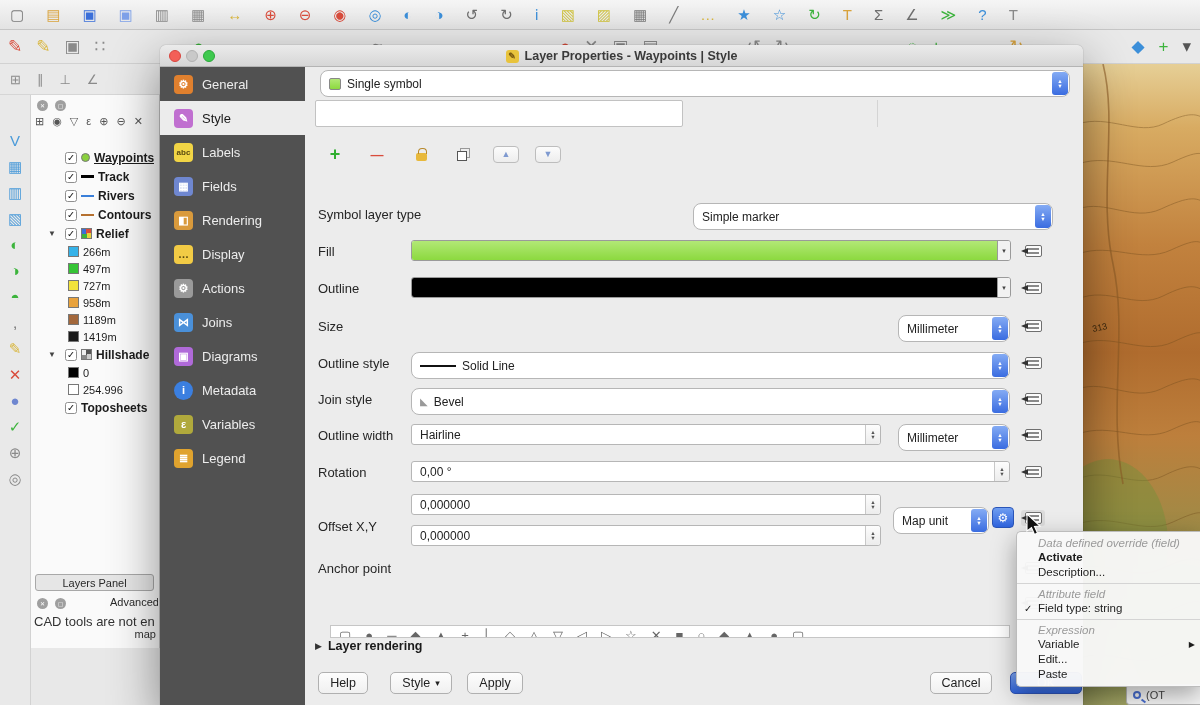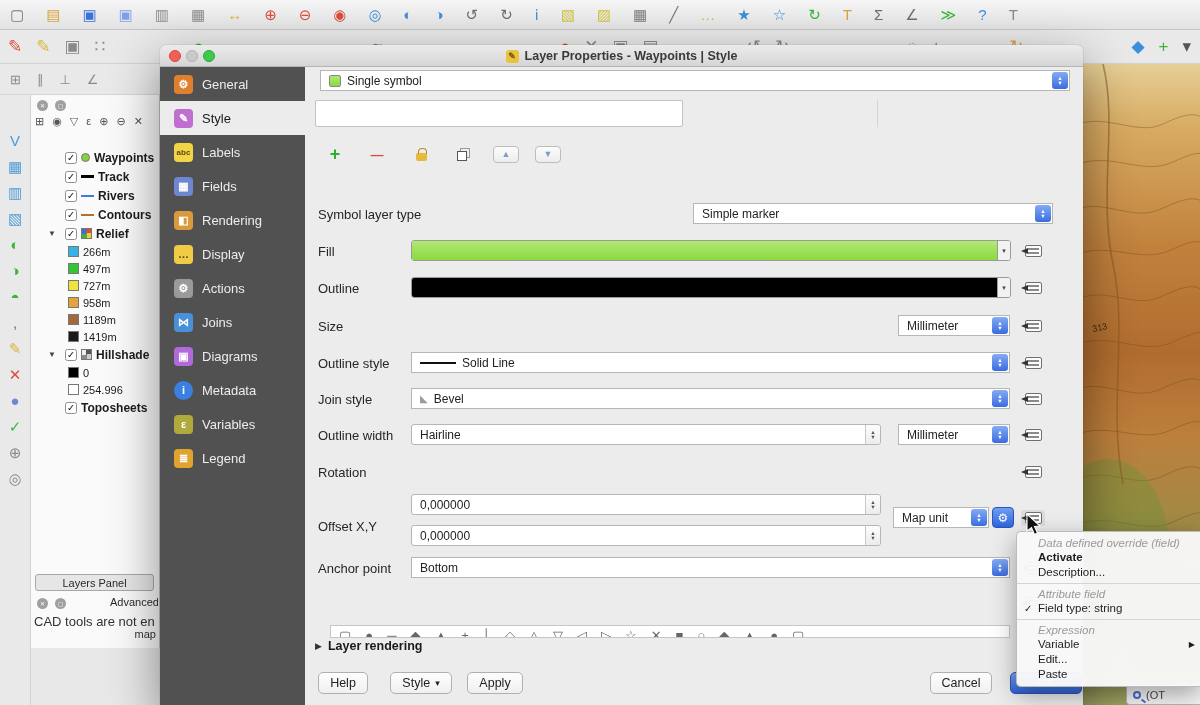--- a/index.html
+++ b/index.html
@@ -25,39 +25,39 @@
   .ltree{position:absolute;left:0;right:0}
   .tree-row{display:flex;align-items:center;gap:4px;padding-left:17px;overflow:hidden}
   .tr-main{height:19px}
   .tr-child{height:17px;padding-left:37px;font-size:11px}
   .expander{width:13px;font-size:8px;color:#444;flex:0 0 auto}
   .cbx{width:12px;height:12px;border:1px solid #8f8f8f;border-radius:2.5px;background:#fff;font-size:9.5px;line-height:10px;text-align:center;color:#1a1a1a;flex:0 0 auto}
   .sw-line{width:13px;flex:0 0 auto}
   .sw-fill{width:11px;height:11px;border:1px solid #777;flex:0 0 auto}
   .lay-label{white-space:nowrap;overflow:hidden;font-weight:bold;color:#1c1c1c}
   .tr-child .lay-label{font-weight:normal}
-  .selected .lay-label{}
+  .selected .lay-label{text-decoration:underline}
   .ptab{position:absolute;height:17px;background:#e6e6e6;border:1px solid #a8a8a8;border-radius:3px;font-size:11px;display:flex;align-items:center;justify-content:center;color:#2a2a2a}
   .adv-h{position:absolute;left:0;right:0;height:16px}
   .adv-t{position:absolute;right:1px;width:48px;overflow:hidden;white-space:nowrap;font-size:11px;color:#2a2a2a}
   .cadl1{position:absolute;left:3px;top:519px;width:124px;overflow:hidden;white-space:nowrap;font-size:13px;color:#333}
   .cadl2{position:absolute;right:3px;top:533px;font-size:11px;color:#333}
   
   .dialog{position:absolute;left:160px;top:45px;width:923px;height:660px;background:#ececec;border-radius:6px 6px 0 0;box-shadow:0 18px 50px rgba(0,0,0,.45),0 0 1px rgba(0,0,0,.5);z-index:10}
   .titlebar{position:absolute;left:0;top:0;right:0;height:22px;background:linear-gradient(#ebebeb,#d6d6d6);border-bottom:1px solid #b4b4b4;border-radius:6px 6px 0 0}
   .tl{position:absolute;top:5px;width:12px;height:12px;border-radius:50%}
   .title{position:absolute;left:0;right:0;top:0;height:22px;display:flex;align-items:center;justify-content:center;gap:6px;font-size:12.5px;font-weight:bold;color:#3a3a3a}
   .dlg-ic{width:13px;height:13px;background:#e8c33c;border-radius:3px;color:#7a5a10;font-size:9px;display:inline-flex;align-items:center;justify-content:center}
   .dmenu{position:absolute;left:0;top:22px;width:145px;bottom:0;background:#515151;overflow:hidden}
   .mrow{height:34px;display:flex;align-items:center;gap:9px;padding-left:14px;color:#ededed;font-size:13px;cursor:default}
   .mrow.sel{background:#ececec;color:#191919}
   .mi{width:19px;height:19px;border-radius:4px;display:flex;align-items:center;justify-content:center;font-size:11px;color:#fff;flex:0 0 auto;font-weight:bold}
   .dcontent{position:absolute;left:145px;top:22px;width:778px;bottom:0;background:#ececec}
   .lbl{position:absolute;font-size:13px;color:#262626;white-space:nowrap}
-  .combo{position:absolute;height:21px;background:#fff;border:1px solid #b6b6b6;border-radius:0;display:flex;align-items:center;gap:6px;padding:0 22px 0 8px;font-size:12px;overflow:hidden;white-space:nowrap}
+  .combo{position:absolute;height:27px;background:#fff;border:1px solid #b6b6b6;border-radius:8px;display:flex;align-items:center;gap:6px;padding:0 22px 0 8px;font-size:12px;overflow:hidden;white-space:nowrap}
   .stepper{position:absolute;right:1px;top:1px;bottom:1px;width:16px;border-radius:3px;background:linear-gradient(#84abf4,#3a6ce0);color:#fff;display:flex;flex-direction:column;align-items:center;justify-content:center;line-height:4.5px;font-size:5.5px}
   .spin{position:absolute;height:21px;background:#fff;border:1px solid #b6b6b6;border-radius:3px;display:flex;align-items:center;padding:0 20px 0 8px;font-size:12px;white-space:nowrap}
   .sparr{position:absolute;right:0;top:0;bottom:0;width:15px;border-left:1px solid #c8c8c8;display:flex;flex-direction:column;align-items:center;justify-content:center;color:#555;font-size:5.5px;line-height:4.5px;background:linear-gradient(#fdfdfd,#ececec);border-radius:0 3px 3px 0}
   .colorbar{position:absolute;height:21px;border:1px solid #9a9a9a;border-radius:3px;background:#fff;display:flex;overflow:hidden}
   .cb-main{flex:1}
   .cb-dd{width:13px;display:flex;align-items:center;justify-content:center;font-size:7px;color:#444;background:#f2f2f2;border-left:1px solid #9a9a9a}
   .ddbtn{position:absolute;width:24px;height:16px;display:flex;align-items:center;justify-content:center}
   .dd-ic{position:relative;width:17px;height:12px;border:1px solid #6f6f6f;border-radius:2px;background:#fcfcfc}
   .dd-ic::before{content:'';position:absolute;left:2px;right:2px;top:2px;height:2px;background:#8a8a8a;box-shadow:0 4px 0 #8a8a8a}
   .dd-ic::after{content:'';position:absolute;left:-8px;top:2px;border:3.5px solid transparent;border-right:7px solid #333}
@@ -485,20 +485,27 @@
         <span class="stepper">
             <span>▲</span>
             <span>▼</span>
           </span>
       </div>
       <div class="ddbtn" style="left:716px;top:360px">
           <span class="dd-ic"></span>
         </div>
 
       <div class="lbl" style="left:13px;top:398px">Rotation</div>
+      <div class="spin" style="left:106px;top:394px;width:599px">
+        <span>0,00 °</span>
+        <span class="sparr">
+            <span>▲</span>
+            <span>▼</span>
+          </span>
+      </div>
       <div class="ddbtn" style="left:716px;top:397px">
           <span class="dd-ic"></span>
         </div>
 
       <div class="lbl" style="left:13px;top:452px">Offset X,Y</div>
       <div class="spin" style="left:106px;top:427px;width:470px">
         <span>0,000000</span>
         <span class="sparr">
             <span>▲</span>
             <span>▼</span>
@@ -517,27 +524,20 @@
             <span>▲</span>
             <span>▼</span>
           </span>
       </div>
       <div class="wrench" style="left:687px;top:440px">⚙</div>
       <div class="ddbtn" style="left:716px;top:443px;background:#dcdcdc;border-radius:3px">
           <span class="dd-ic"></span>
         </div>
 
       <div class="lbl" style="left:13px;top:494px">Anchor point</div>
-      <div class="combo" style="left:106px;top:490px;width:599px">
-        <span>Bottom</span>
-        <span class="stepper">
-            <span>▲</span>
-            <span>▼</span>
-          </span>
-      </div>
       <div class="ddbtn" style="left:716px;top:493px">
           <span class="dd-ic"></span>
         </div>
       <div class="ddbtn" style="left:716px;top:528px">
           <span class="dd-ic"></span>
         </div>
 
       <div class="mstrip" style="left:25px;top:558px;width:680px;height:13px">
           <span class="mkg">▢</span>
           <span class="mkg">●</span>

